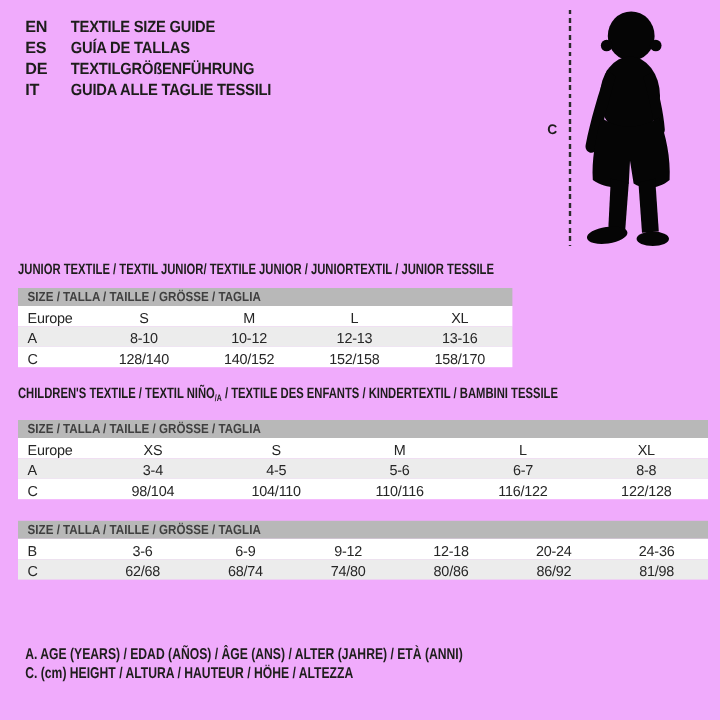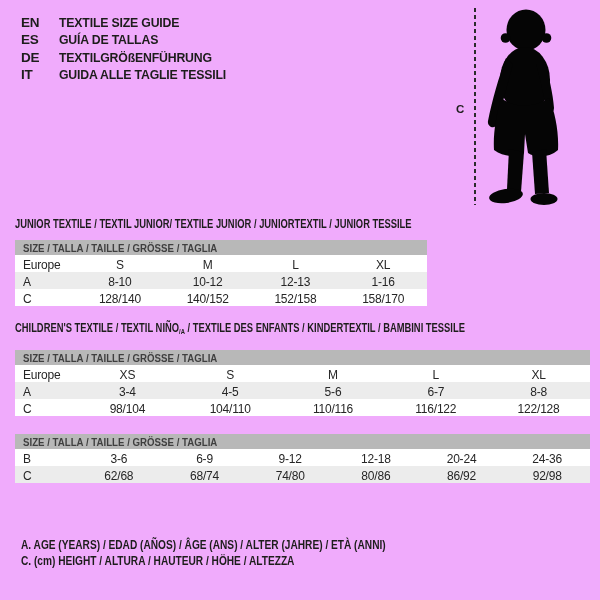--- a/index.html
+++ b/index.html
@@ -104,21 +104,21 @@
       <span class="cell val">S</span>
       <span class="cell val">M</span>
       <span class="cell val">L</span>
       <span class="cell val">XL</span>
     </div>
     <div class="tbl-row row-gray">
       <span class="cell label">A</span>
       <span class="cell val">8-10</span>
       <span class="cell val">10-12</span>
       <span class="cell val">12-13</span>
-      <span class="cell val">1-16</span>
+      <span class="cell val">13-16</span>
     </div>
     <div class="tbl-row row-white">
       <span class="cell label">C</span>
       <span class="cell val">128/140</span>
       <span class="cell val">140/152</span>
       <span class="cell val">152/158</span>
       <span class="cell val">158/170</span>
     </div>
   </div>
 
@@ -168,21 +168,21 @@
       <span class="cell val">20-24</span>
       <span class="cell val">24-36</span>
     </div>
     <div class="tbl-row row-gray">
       <span class="cell label">C</span>
       <span class="cell val">62/68</span>
       <span class="cell val">68/74</span>
       <span class="cell val">74/80</span>
       <span class="cell val">80/86</span>
       <span class="cell val">86/92</span>
-      <span class="cell val">92/98</span>
+      <span class="cell val">81/98</span>
     </div>
   </div>
 
   <div class="notes">
     <div class="note-line"><span>A. AGE (YEARS) / EDAD (AÑOS) / ÂGE (ANS) / ALTER (JAHRE) / ETÀ (ANNI)</span></div>
     <div class="note-line"><span>C. (cm) HEIGHT / ALTURA / HAUTEUR / HÖHE / ALTEZZA</span></div>
   </div>
 
 </div>
 

